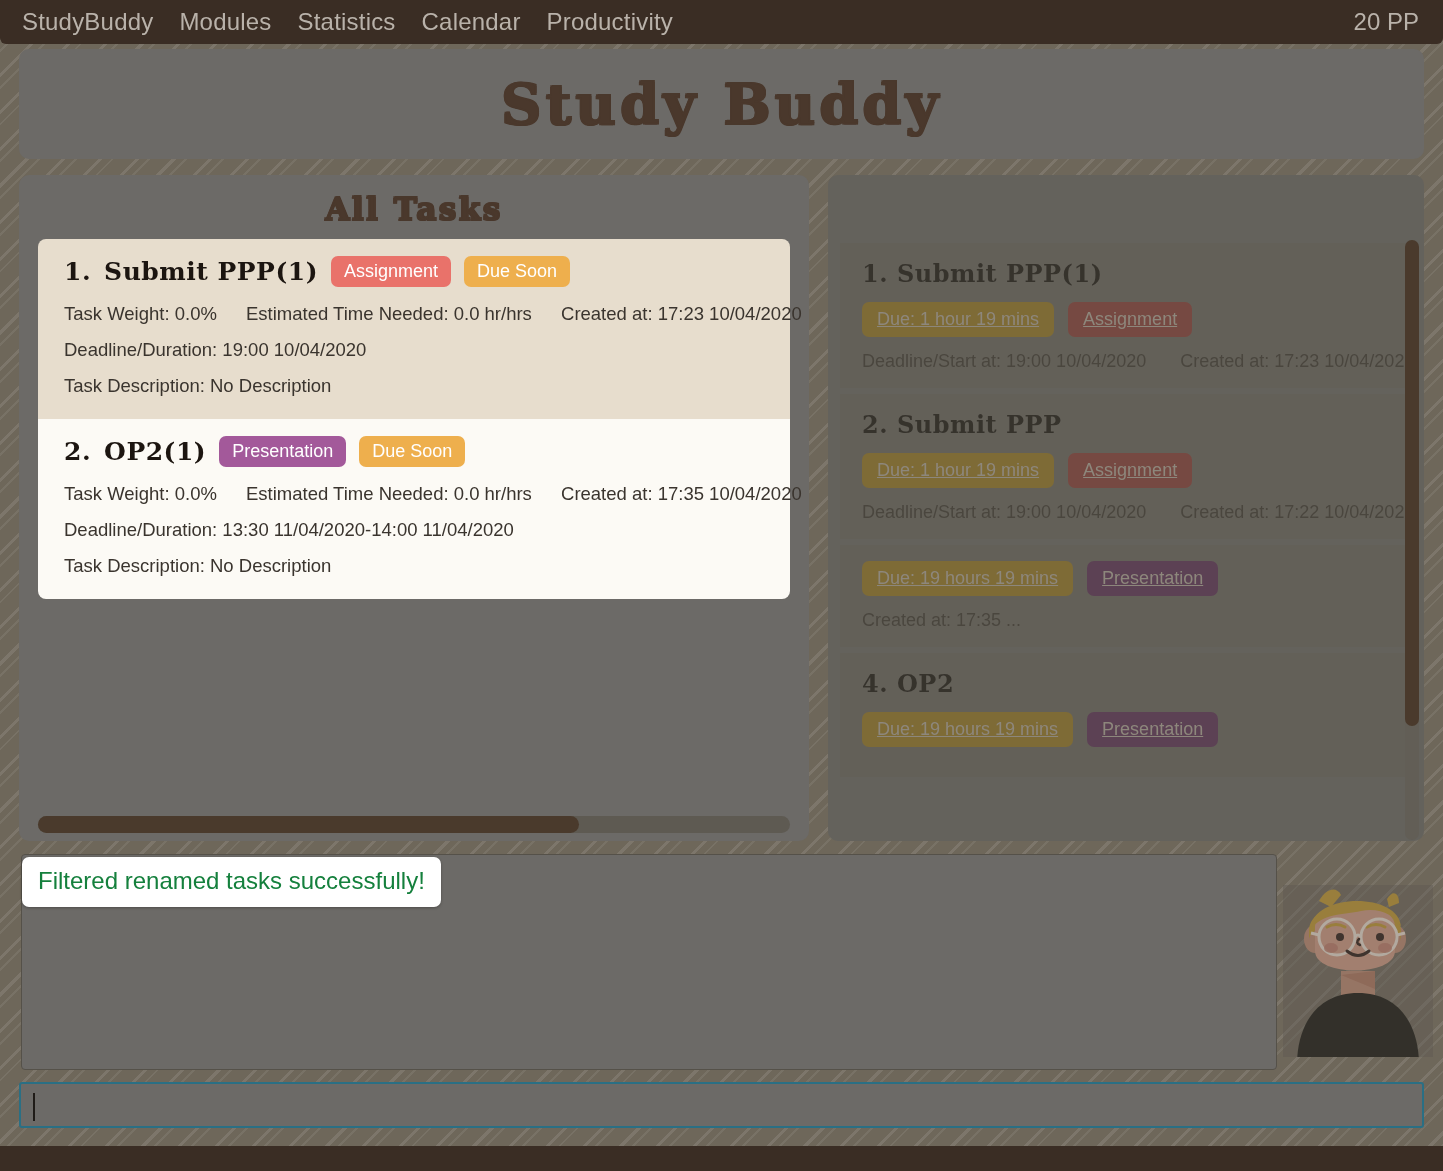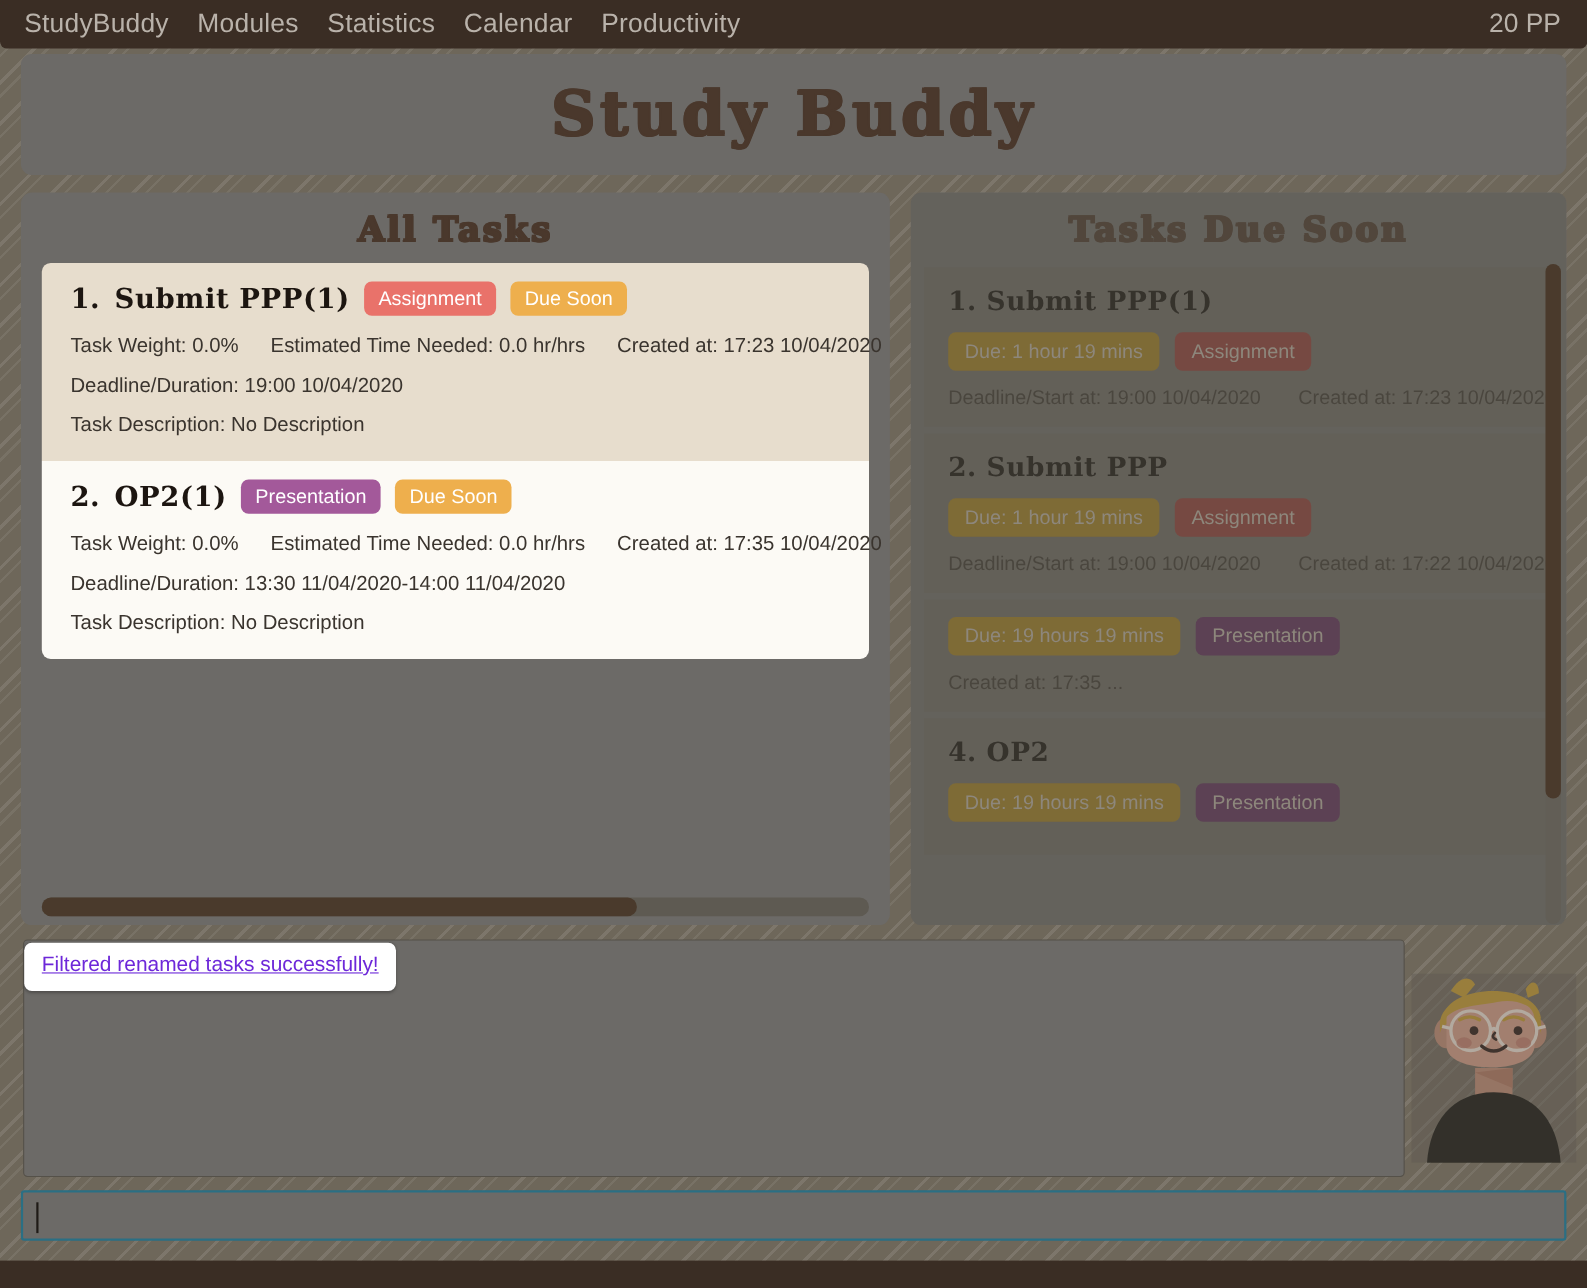--- a/index.html
+++ b/index.html
@@ -200,20 +200,21 @@
   }
   .due-chip-row { display: flex; gap: 14px; margin-bottom: 14px; }
   .chip-dim {
     display: inline-block;
     padding: 8px 15px 9px 15px;
     border-radius: 7px;
     font-size: 18px;
     line-height: 1;
     color: #b7ada0;
     white-space: nowrap;
+    text-decoration: underline;
   }
   .chip-dim.due        { background: #9b7a22; }
   .chip-dim.assignment { background: #8d3d37; }
   .chip-dim.presentation { background: #5d2f58; }
 
   .due-meta {
     font-size: 18px;
     color: #3d3831;
     white-space: nowrap;
     display: flex;
@@ -252,25 +253,24 @@
     border: 1px solid #555149;
     border-radius: 4px;
   }
 
   #toast {
     position: absolute;
     left: 22px; top: 857px;
     background: #ffffff;
     border-radius: 7px;
     padding: 10px 16px 12px 16px;
-    font-size: 19px;
-    color: #6d28d9;
+    font-size: 24px;
+    color: #15803d;
     box-shadow: 0 1px 3px rgba(0,0,0,0.28);
     white-space: nowrap;
-    text-decoration: underline;
   }
 
   
   #avatar {
     position: absolute;
     left: 1283px; top: 885px;
     width: 150px; height: 172px;
     overflow: hidden;
   }
   #avatar svg { display: block; }
@@ -365,23 +365,20 @@
 
     </div>
 
     <div id="all-tasks-hscroll">
       <div class="thumb"></div>
     </div>
   </div>
 
   <div id="due-soon-panel" class="panel">
 
-    <div class="panel-head">
-      <span class="panel-head-text cartoon">Tasks Due Soon</span>
-    </div>
 
     <div id="due-soon-body">
 
       <div class="due-card">
         <div class="due-title">
           <span>1.</span>
           <span>Submit PPP(1)</span>
         </div>
         <div class="due-chip-row">
           <span class="chip-dim due">Due: 1 hour 19 mins</span>

